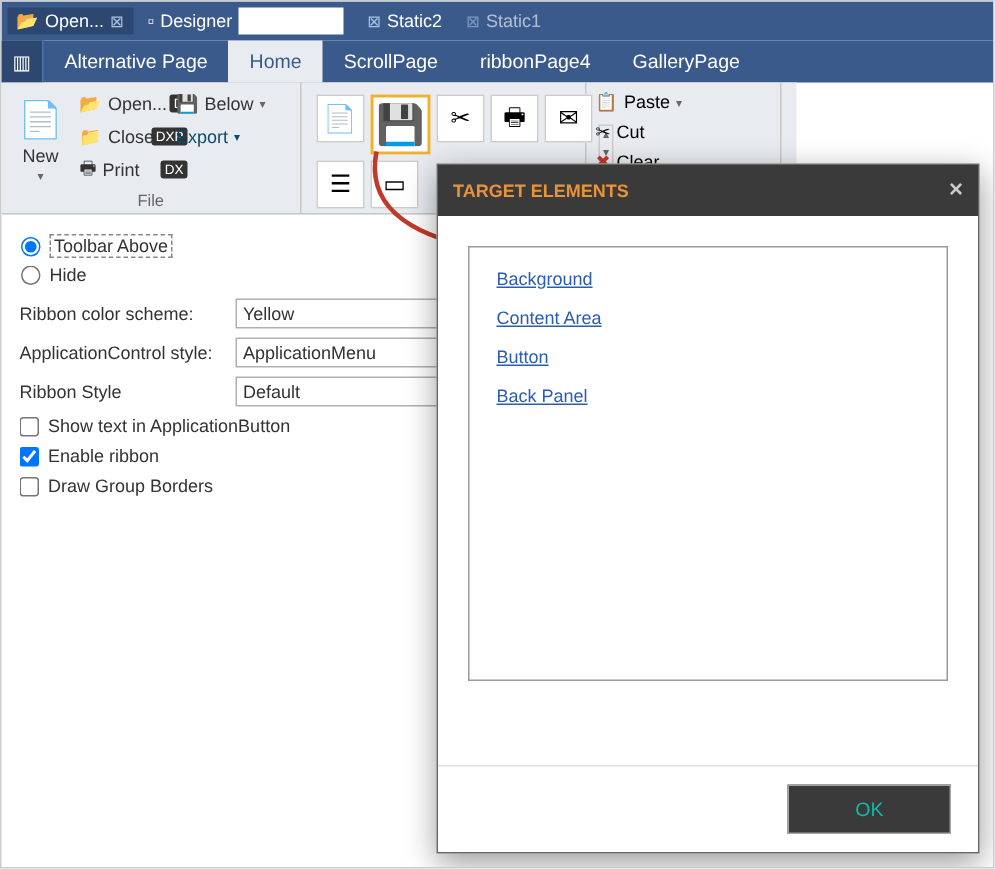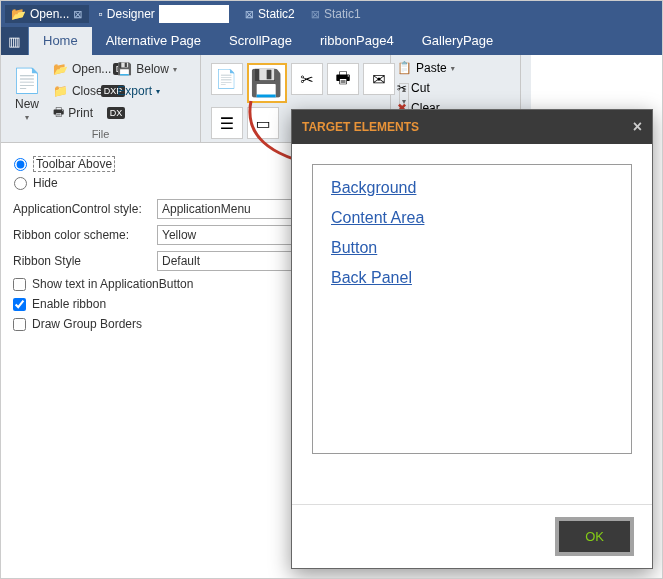--- a/index.html
+++ b/index.html
@@ -41,23 +41,23 @@
 .form-row .lbl { width: 144px; }
 .form-row .val { border: 1px solid #b0b0b0; padding: 2px 4px; flex:1; background:#fff;}
 
 .check-row { display:flex; align-items:center; gap:6px; margin-top:6px; }
 
 .dialog { position: absolute; top: 108px; left: 290px; width: 362px; height: 460px; background: #fff; border: 1px solid #666; box-shadow: 0 6px 20px rgba(0,0,0,0.4); display:flex; flex-direction:column;}
 .dialog-title { background: #3a3a3a; color: #e89338; font-size: 12px; font-weight: bold; padding: 8px 10px; display:flex; justify-content:space-between; align-items:center;}
 .dialog-title .close { color: #ccc; font-size: 16px; cursor:pointer;}
 .dialog-body { flex:1; padding: 20px; }
 .target-list { border: 1px solid #9a9a9a; height: 290px; padding: 14px 18px; display:flex; flex-direction:column; gap:12px;}
-.target-list a { color: #2a5db0; font-size: 16px; text-decoration: underline; }
+.target-list a { color: #2a5db0; font-size: 12px; text-decoration: underline; }
 .dialog-footer { padding: 12px 18px; display:flex; justify-content:flex-end; border-top: 1px solid #ddd;}
-.dialog-footer button { background:#3a3a3a; color:#84cc16; border:4px solid #a3a3a3; padding: 8px 26px; font-size:13px; cursor:pointer;}
+.dialog-footer button { background:#3a3a3a; color:#14b8a6; border:1px solid #a3a3a3; padding: 8px 44px; font-size:13px; cursor:pointer;}
 
 .arrow-svg { position:absolute; top: 90px; left: 230px; pointer-events:none;}
 
 .ico { display:inline-block; }
 </style>
 </head>
 <body>
 
 <div class="titlebar">
   <div class="tab active">
@@ -77,22 +77,22 @@
   <div class="tab" style="opacity:.6">
     <span class="x">⊠</span>
     <span>Static1</span>
   </div>
 </div>
 
 <div class="ribbon-tabs">
   <div class="icon-btn">
     <span style="color:#fff">▥</span>
   </div>
+  <div class="tab">Alternative Page</div>
   <div class="tab active">Home</div>
-  <div class="tab">Alternative Page</div>
   <div class="tab">ScrollPage</div>
   <div class="tab">ribbonPage4</div>
   <div class="tab">GalleryPage</div>
 </div>
 
 <div class="ribbon-body">
   <div class="ribbon-group" style="flex-direction:row;gap:6px;width:200px">
     <div class="new-btn">
       <span style="font-size:24px">📄</span>
       <span>New</span>
@@ -191,26 +191,26 @@
       <input type="radio" checked="" style="">
       <span class="dotted">Toolbar Above</span>
     </div>
     <div class="radio-row">
       <input type="radio" style="">
       <span>Hide</span>
     </div>
   </div>
 
   <div class="form-row">
+    <span class="lbl">Ribbon color scheme:</span>
+    <span class="val">Yellow</span>
+  </div>
+  <div class="form-row">
     <span class="lbl">ApplicationControl style:</span>
     <span class="val">ApplicationMenu</span>
-  </div>
-  <div class="form-row">
-    <span class="lbl">Ribbon color scheme:</span>
-    <span class="val">Yellow</span>
   </div>
   <div class="form-row">
     <span class="lbl">Ribbon Style</span>
     <span class="val">Default</span>
   </div>
 
   <div class="check-row">
     <input type="checkbox" style="">
     <span>Show text in ApplicationButton</span>
   </div>

